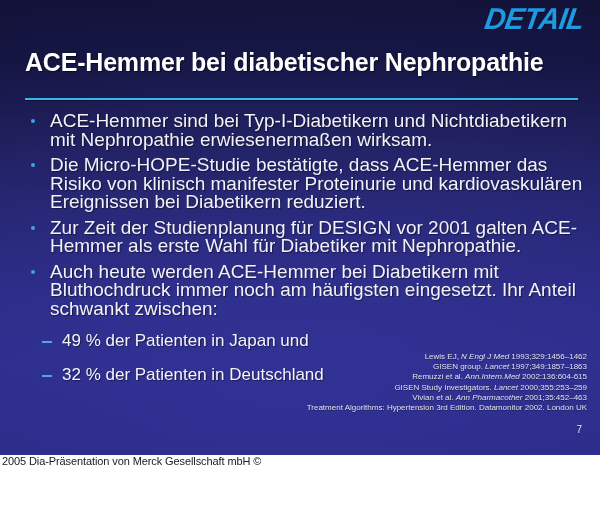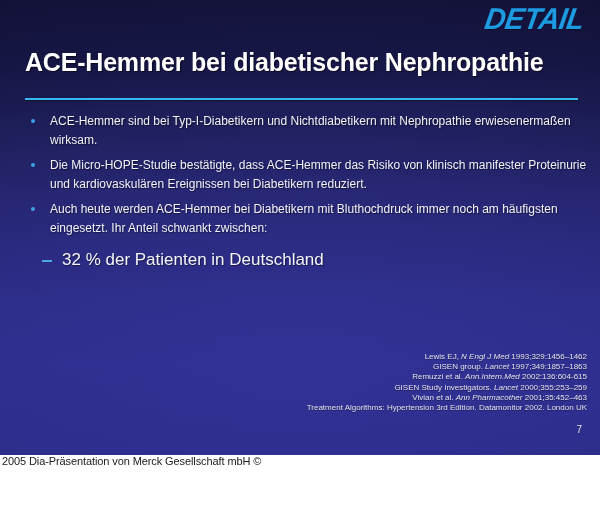--- a/index.html
+++ b/index.html
@@ -94,21 +94,21 @@
     top: 112px;
     width: 600px;
     z-index: 3;
   }
 
   .bullet {
     position: relative;
     padding-left: 50px;
     padding-right: 10px;
     margin-bottom: 7px;
-    font-size: 12px;
+    font-size: 19px;
     line-height: 18.5px;
     color: #f2f2f8;
     text-shadow: 1px 1px 1px rgba(0,0,0,0.45);
   }
   .bullet .dot {
     position: absolute;
     left: 31px;
     top: 7px;
     width: 4px;
     height: 4px;
@@ -188,28 +188,33 @@
     <div class="bullet">
       <span class="dot"></span>
       <span>ACE-Hemmer sind bei Typ-I-Diabetikern und Nichtdiabetikern mit Nephropathie erwiesenermaßen wirksam.</span>
     </div>
 
     <div class="bullet">
       <span class="dot"></span>
       <span>Die Micro-HOPE-Studie bestätigte, dass ACE-Hemmer das Risiko von klinisch manifester Proteinurie und kardiovaskulären Ereignissen bei Diabetikern reduziert.</span>
     </div>
 
+    <div class="bullet">
+      <span class="dot"></span>
+      <span>Zur Zeit der Studienplanung für DESIGN vor 2001 galten ACE-Hemmer als erste Wahl für Diabetiker mit Nephropathie.</span>
+    </div>
 
     <div class="bullet">
       <span class="dot"></span>
       <span>Auch heute werden ACE-Hemmer bei Diabetikern mit Bluthochdruck immer noch am häufigsten eingesetzt. Ihr Anteil schwankt zwischen:</span>
     </div>
 
     <div class="subbullet">
       <span class="dash"></span>
+      <span>49 % der Patienten in Japan und</span>
     </div>
 
     <div class="subbullet">
       <span class="dash"></span>
       <span>32 % der Patienten in Deutschland</span>
     </div>
 
   </div>
 
   <div id="refs">

